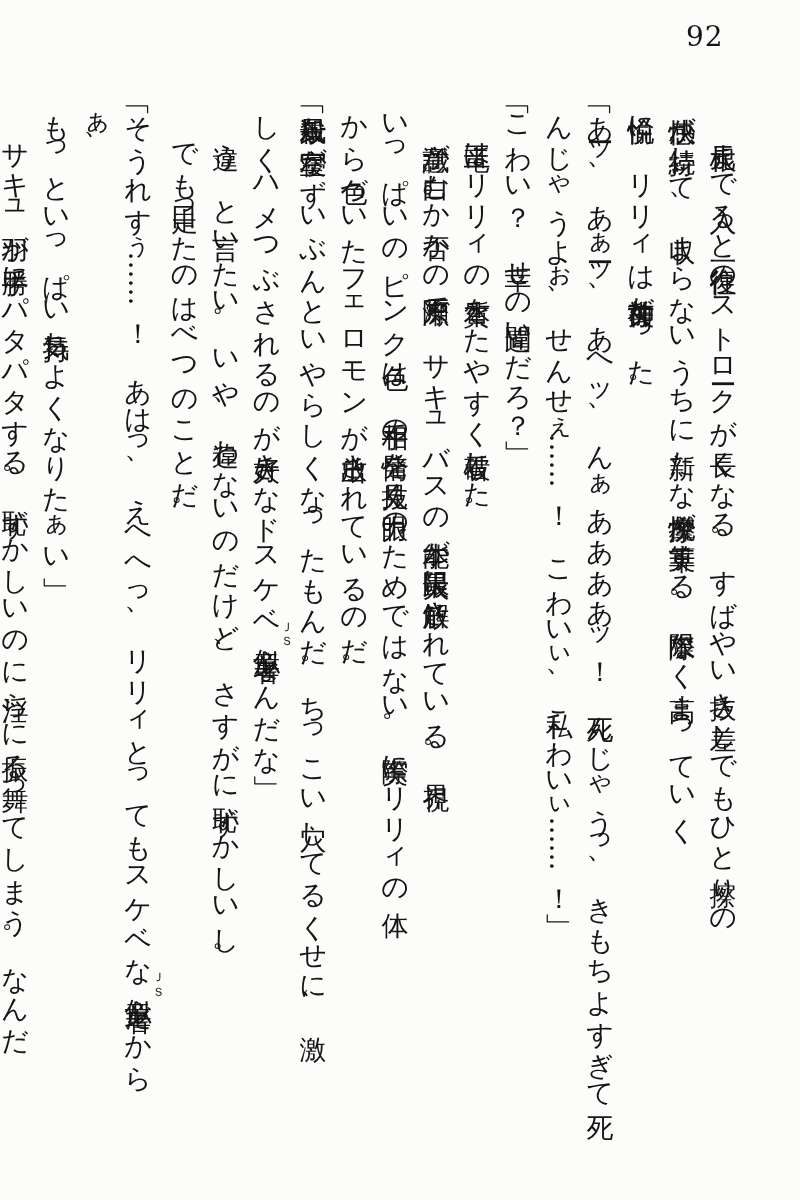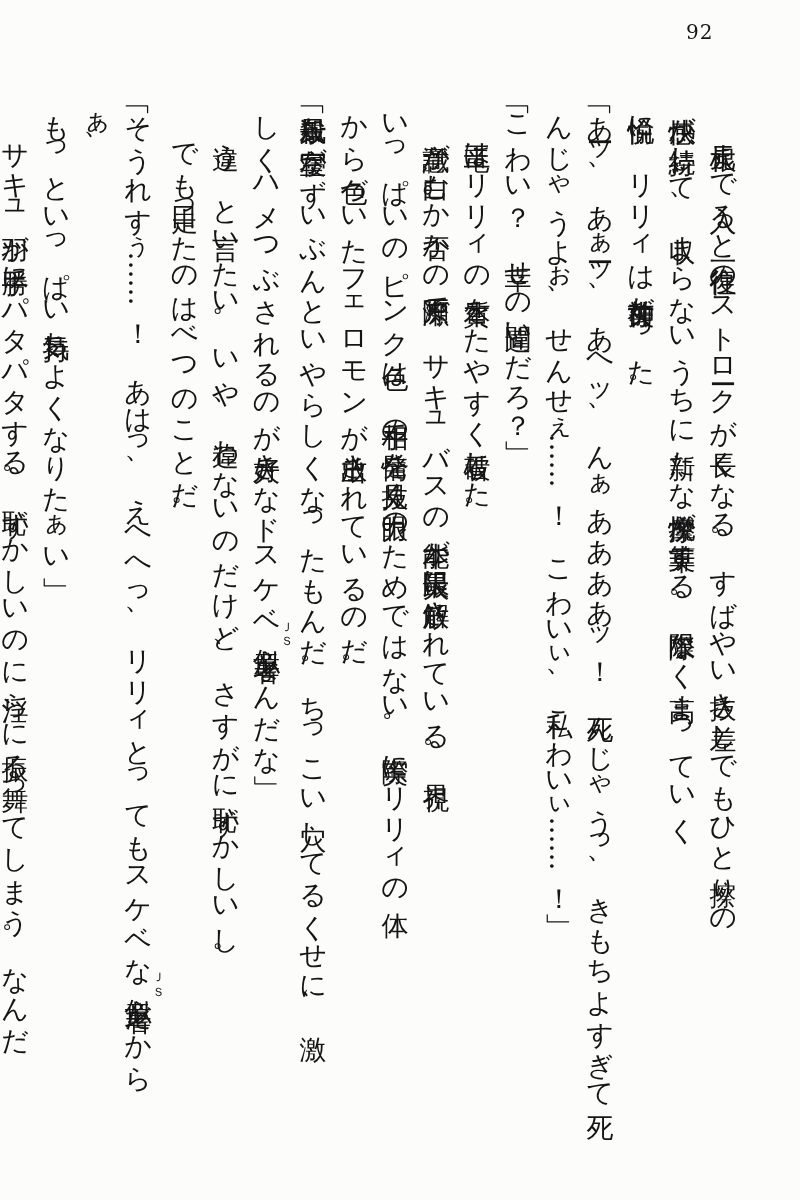--- a/index.html
+++ b/index.html
@@ -12,21 +12,21 @@
     position: relative;
     overflow: hidden;
     background: var(--paper, #fcfcfb);
     color: var(--ink, #151515);
     font-family: "DejaVu Serif", "Liberation Serif", serif;
   }
   .page-number {
     position: absolute;
     top: 20px;
     left: 686px;
-    font-size: 20px;
+    font-size: 28px;
     letter-spacing: 1px;
     color: var(--ink, #151515);
   }
   .text-block {
     position: absolute;
     top: 97px;
     right: 56px;
     width: 700px;
     height: 1034px;
     writing-mode: vertical-rl;

